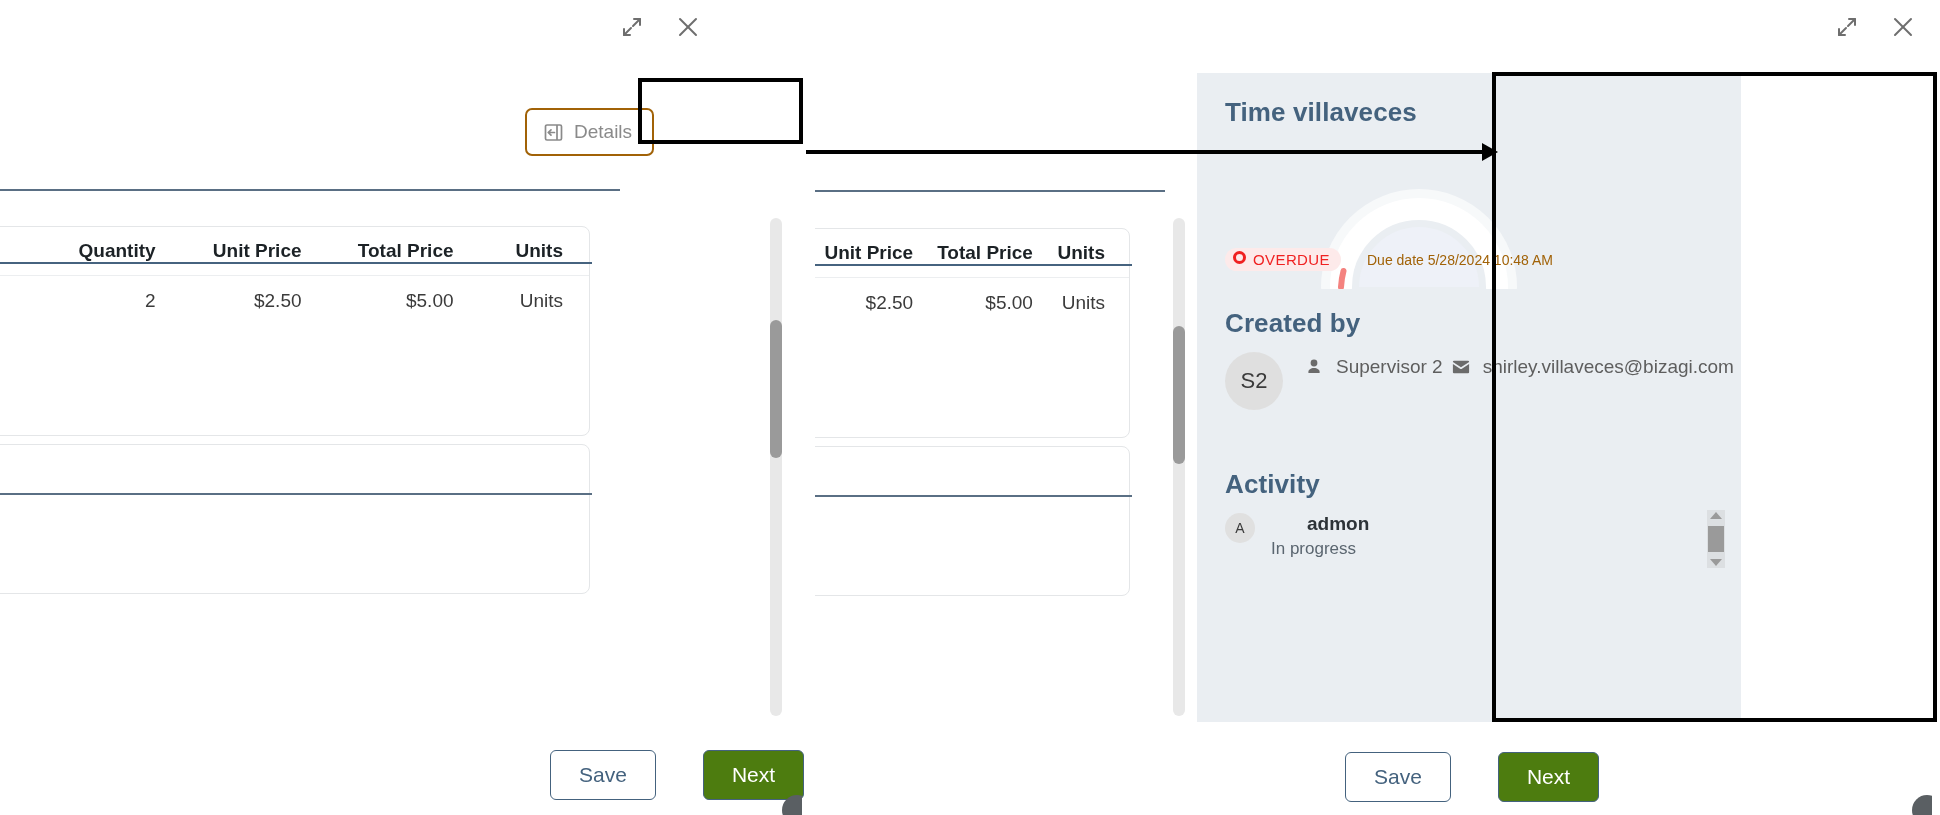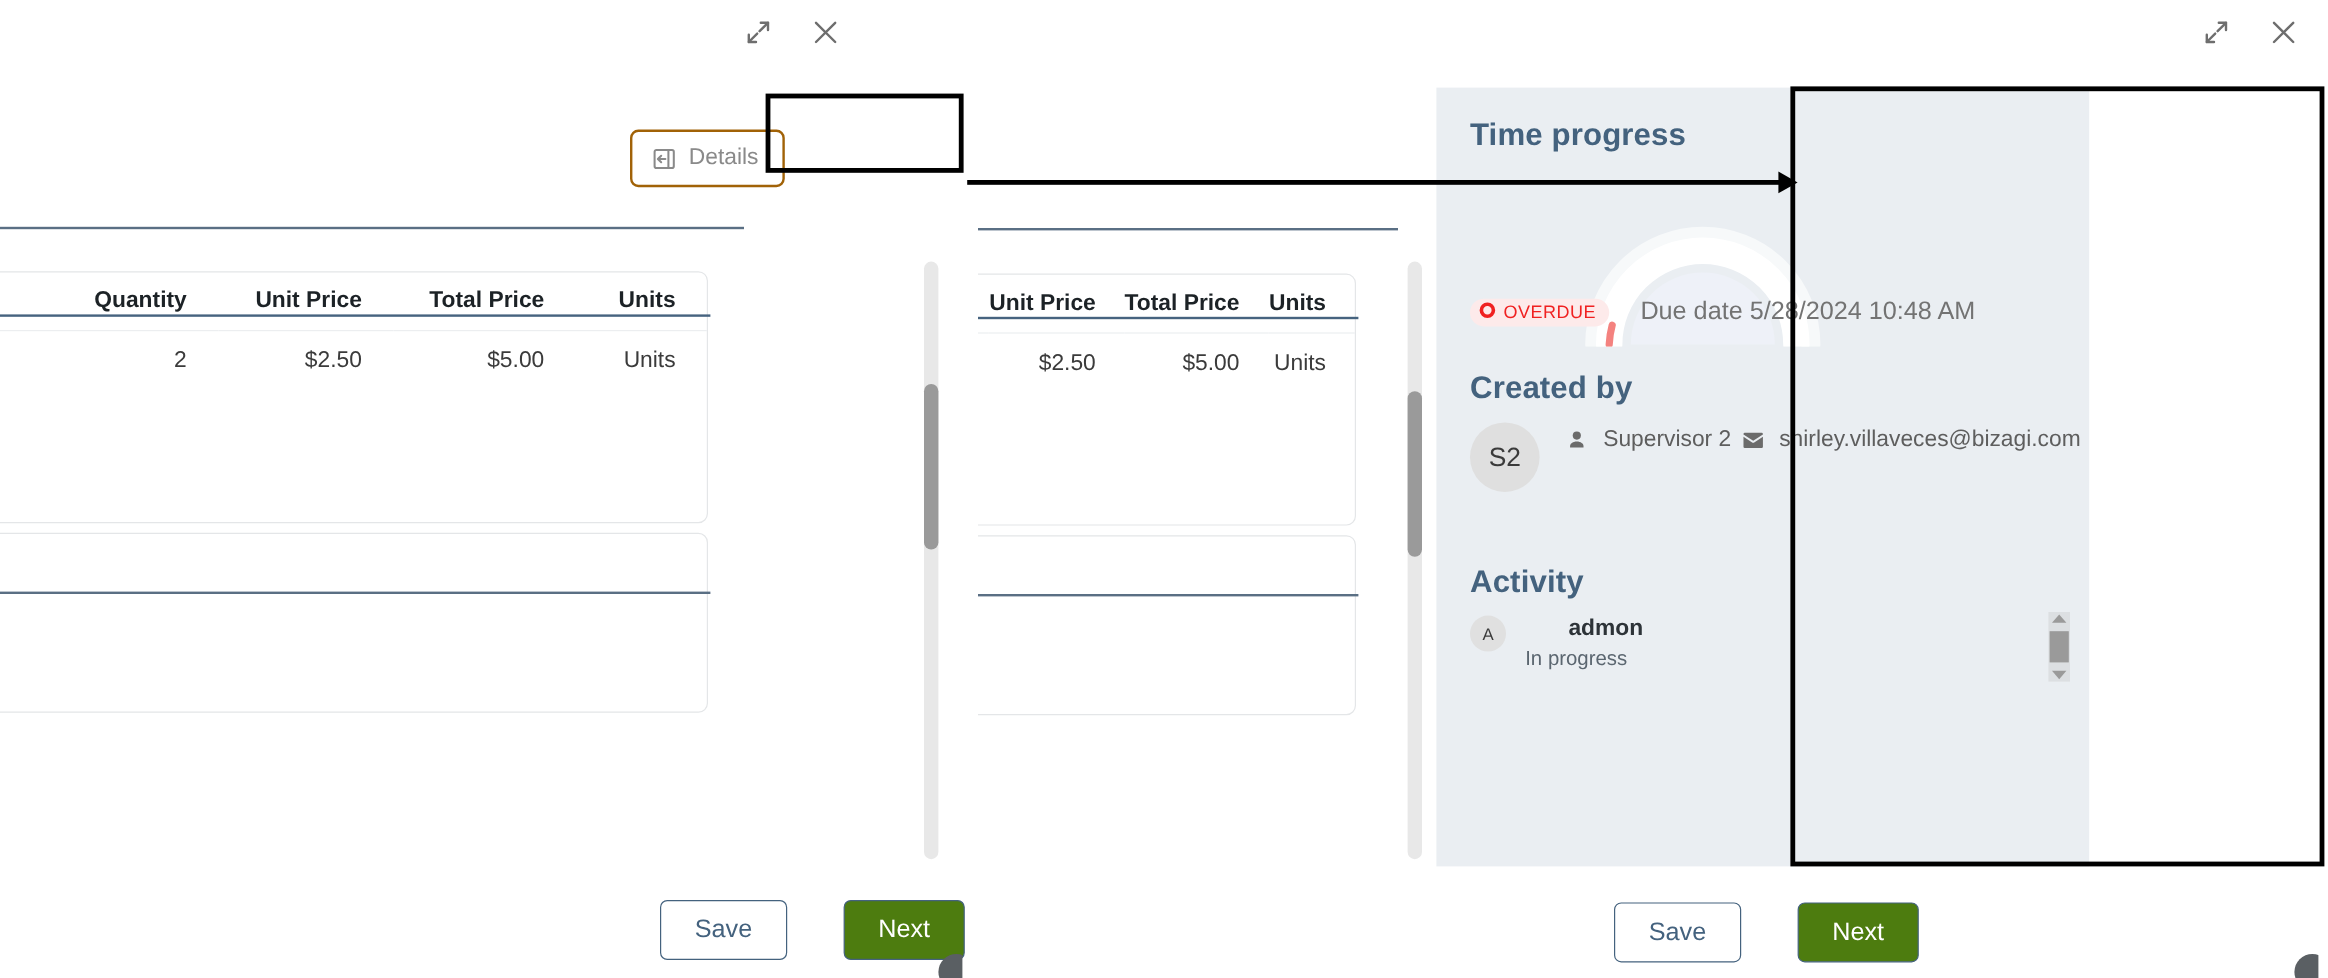--- a/index.html
+++ b/index.html
@@ -101,21 +101,21 @@
   .badge-row { position: absolute; display: flex; align-items: center; gap: 26px; }
   .badge {
     display: inline-flex; align-items: flex-start; gap: 7px;
     background: #fdeaea; color: #f02121; border-radius: 12px;
     padding: 3px 11px 3px 8px; font-size: 15px; letter-spacing: .4px;
   }
   .badge .ring {
     width: 13px; height: 13px; border: 3px solid #f02121;
     border-radius: 50%; display: inline-block;
   }
-  .due-text { font-size: 21px; color: #737373; white-space: nowrap; }
+  .due-text { font-size: 14px; color: #a16207; white-space: nowrap; }
 
   .person { position: absolute; display: flex; align-items: flex-start; gap: 22px; }
   .avatar {
     width: 58px; height: 58px; border-radius: 50%; background: #dfdfdf;
     display: flex; align-items: center; justify-content: center;
     font-size: 22px; color: #3b3b3b;
   }
   .avatar.small { width: 30px; height: 30px; font-size: 14px; background: #e0e0e0; }
   .p-lines { display: flex; flex-direction: row; gap: 9px; padding-top: 4px; }
   .p-line { display: flex; align-items: center; gap: 13px; }
@@ -272,21 +272,21 @@
 
     <div class="footer-btns" style="left: 530px; top: 752px;">
       <button class="btn btn-secondary">Save</button>
       <button class="btn btn-primary">Next</button>
     </div>
 
     <div class="grip" style="left: 1095px; top: 793px;"></div>
 
     <div class="detail-panel" style="left: 382px; top: 73px; width: 544px; height: 649px;">
 
-      <div class="dp-title" style="left: 28px; top: 24px;">Time progress</div>
+      <div class="dp-title" style="left: 28px; top: 24px;">Time villaveces</div>
 
       <div class="gauge" style="left: 122px; top: 112px;">
         <svg width="200" height="104" viewBox="0 0 200 104">
           <path d="M10 102 A90 90 0 0 1 190 102" fill="none" stroke="#f7f9fa" stroke-width="16" stroke-linecap="round"></path>
           <path d="M22 102 A78 78 0 0 1 178 102" fill="none" stroke="#ffffff" stroke-width="22" stroke-linecap="round"></path>
           <path d="M40 102 A60 60 0 0 1 160 102" fill="#eef1f8"></path>
           <path d="M22 102 A78 78 0 0 1 24.5 86" fill="none" stroke="#f4827f" stroke-width="6" stroke-linecap="round"></path>
         </svg>
       </div>
 

